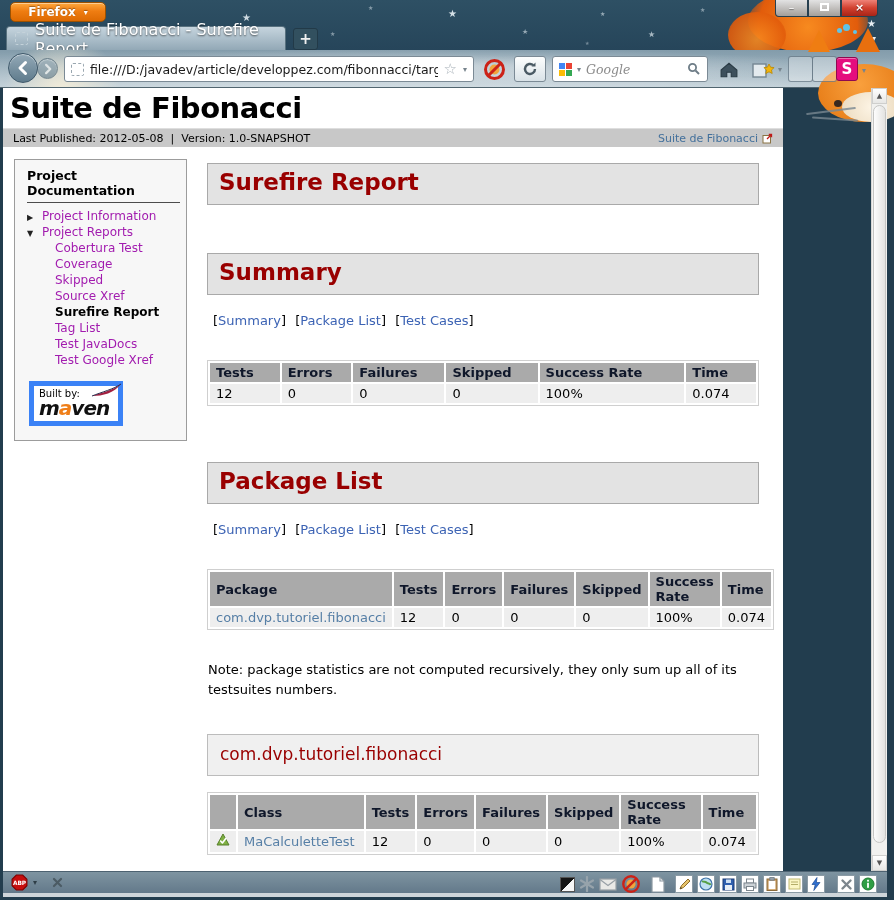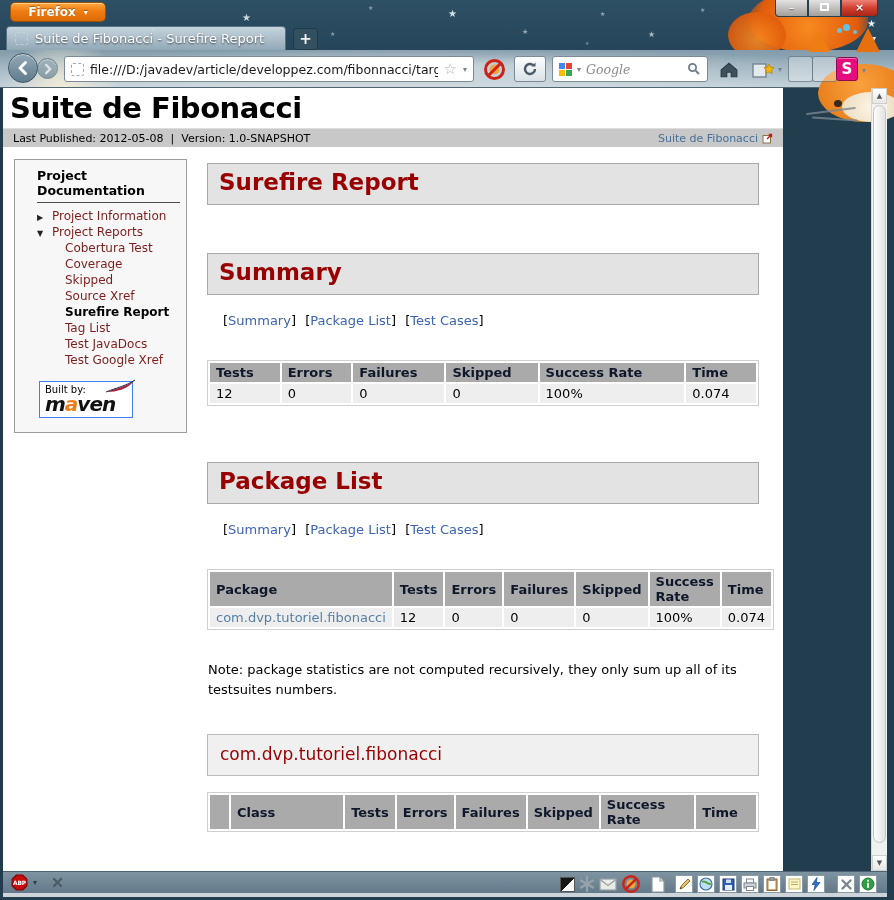--- a/index.html
+++ b/index.html
@@ -27,21 +27,21 @@
   .wc.close{border-radius:0 0 4px 0;width:37px;
       background:linear-gradient(#ef8277,#d1402f 50%,#a92417);font-weight:bold;}
   .wc .restore-box{display:inline-block;width:9px;height:8px;border:2px solid #fff;margin-top:3px;}
 
   
   .tabbar{position:absolute;left:0;top:24px;width:894px;height:26px;}
   .tab{position:absolute;left:6px;top:2px;width:280px;height:24px;
        background:linear-gradient(rgba(206,220,229,.95),rgba(158,179,192,.9));
        border:1px solid #58717f;border-bottom:none;border-radius:4px 4px 0 0;
        display:flex;align-items:center;gap:7px;padding:0 8px;
-       color:#fff;font-size:13px;text-shadow:0 1px 2px rgba(0,0,0,.65);}
+       color:#fff;font-size:16px;text-shadow:0 1px 2px rgba(0,0,0,.65);}
   .dashed-ico{width:13px;height:13px;border:1px dashed #c4d2da;border-radius:2px;flex:0 0 auto;}
   .newtab{position:absolute;left:293px;top:4px;width:25px;height:22px;background:#32505f;
        border:1px solid #223a48;border-radius:3px;color:#f0f0f0;font-size:15px;font-weight:bold;
        text-align:center;line-height:20px;}
   .persona-star{position:absolute;color:#e8eef2;}
 
   
   .navbar{position:absolute;left:0;top:50px;width:894px;height:38px;border-bottom:1px solid #51656f;
      background:
        radial-gradient(circle at 62px 42px, rgba(246,238,216,.95), rgba(246,238,216,0) 58px),
@@ -87,41 +87,41 @@
        overflow:hidden;color:#000;font-size:13px;}
   .page-title{margin:2px 0 0 7px;font-size:29px;font-weight:bold;letter-spacing:-.5px;line-height:37px;}
   .banner{margin-top:1px;height:19px;background:#c8c8c8;border-top:1px solid #dedede;
        display:flex;align-items:center;justify-content:space-between;padding:0 10px;font-size:11px;}
   .banner-left{display:flex;gap:7px;align-items:center;}
   .banner a{color:#44719c;text-decoration:none;}
   .banner-right{display:flex;align-items:center;gap:4px;}
   .page-body{position:relative;}
 
   .sidebar{position:absolute;left:11px;top:12px;width:173px;background:#f7f7f7;
-       border:1px solid #9c9c9c;padding:8px 6px 14px 22px;font-size:12px;}
+       border:1px solid #9c9c9c;padding:8px 6px 14px 12px;font-size:12px;}
   .side-title{font-weight:bold;font-size:12.5px;padding-bottom:4px;border-bottom:1px solid #4c4c4c;margin-bottom:5px;}
   .side-item{padding:1px 0;display:flex;align-items:baseline;}
   .side-arrow{width:15px;font-size:8px;color:#222;flex:0 0 auto;}
-  .side-item a{color:#7f1d1d;text-decoration:none;}
+  .side-item a{color:#a21caf;text-decoration:none;}
   .side-sub{padding-left:28px;}
   .side-current{font-weight:bold;color:#000;}
-  .maven-box{margin:13px 0 0 2px;width:94px;background:#fff;border:1px solid #3b82f6;
+  .maven-box{margin:13px 0 0 2px;width:94px;background:#fff;border:5px solid #3b82f6;
        padding:2px 5px 3px;position:relative;}
   .maven-builtby{font-size:10px;line-height:11px;}
   .maven-word{font-size:20px;font-weight:bold;font-style:italic;letter-spacing:-1px;line-height:19px;color:#111;}
   .maven-a{color:#ef7e18;}
   .feather{position:absolute;right:-4px;top:-3px;}
 
   .main{margin-left:204px;margin-right:24px;padding-top:16px;}
   .h-box{background:#e3e3e3;border:1px solid #a9a9a9;padding:5px 11px 9px;
        color:#990000;font-weight:bold;font-size:23px;}
   .box-sr{margin-bottom:48px;}
   .box-sum{margin-bottom:14px;}
   .box-pl{margin-top:56px;margin-bottom:14px;}
-  .crossnav{margin:18px 0 0 16px;}
+  .crossnav{margin:18px 0 0 6px;}
   .crossnav .grp{margin-right:5px;}
   .crossnav a{color:#3c63b4;text-decoration:none;}
   table.rpt{width:100%;border-collapse:separate;border-spacing:2px;border:1px solid #cfcfcf;
        margin-top:32px;}
   table.rpt th{background:#aaa;color:#0f172a;font-weight:bold;font-size:13px;text-align:left;padding:2px 6px;}
   table.rpt td{background:#eee;font-size:13px;padding:2px 6px;}
   table.rpt td a{color:#567fa6;text-decoration:none;}
   .note{margin:30px 0 0 1px;line-height:1.55;}
   .pkg-box{margin-top:34px;background:#f0f0f0;border:1px solid #bcbcbc;
        color:#990000;font-size:17px;padding:9px 12px 11px;}
@@ -433,20 +433,35 @@
               <tr>
             <th></th>
             <th>Class</th>
             <th>Tests</th>
             <th>Errors</th>
             <th>Failures</th>
             <th>Skipped</th>
             <th>Success Rate</th>
             <th>Time</th>
           </tr>
+          <tr>
+            <td class="icon-cell">
+              <svg width="14" height="14" viewBox="0 0 14 14">
+                <path d="M7 1 L13 12 H1 Z" fill="#7fb043" stroke="#567f2a" stroke-width="1"></path>
+                <path d="M4.6 8 L6.4 10 L9.8 5.6" stroke="#fff" stroke-width="1.6" fill="none" stroke-linecap="round" stroke-linejoin="round"></path>
+              </svg>
+            </td>
+            <td><a href="#">MaCalculetteTest</a></td>
+            <td>12</td>
+            <td>0</td>
+            <td>0</td>
+            <td>0</td>
+            <td>100%</td>
+            <td>0.074</td>
+          </tr>
         </tbody>
           </table>
       </div>
     </div>
   </div>
 
   <div class="scrollbar">
     <div class="sb-btn">▲</div>
     <div class="sb-thumb"></div>
     <div class="sb-btn down">▼</div>

